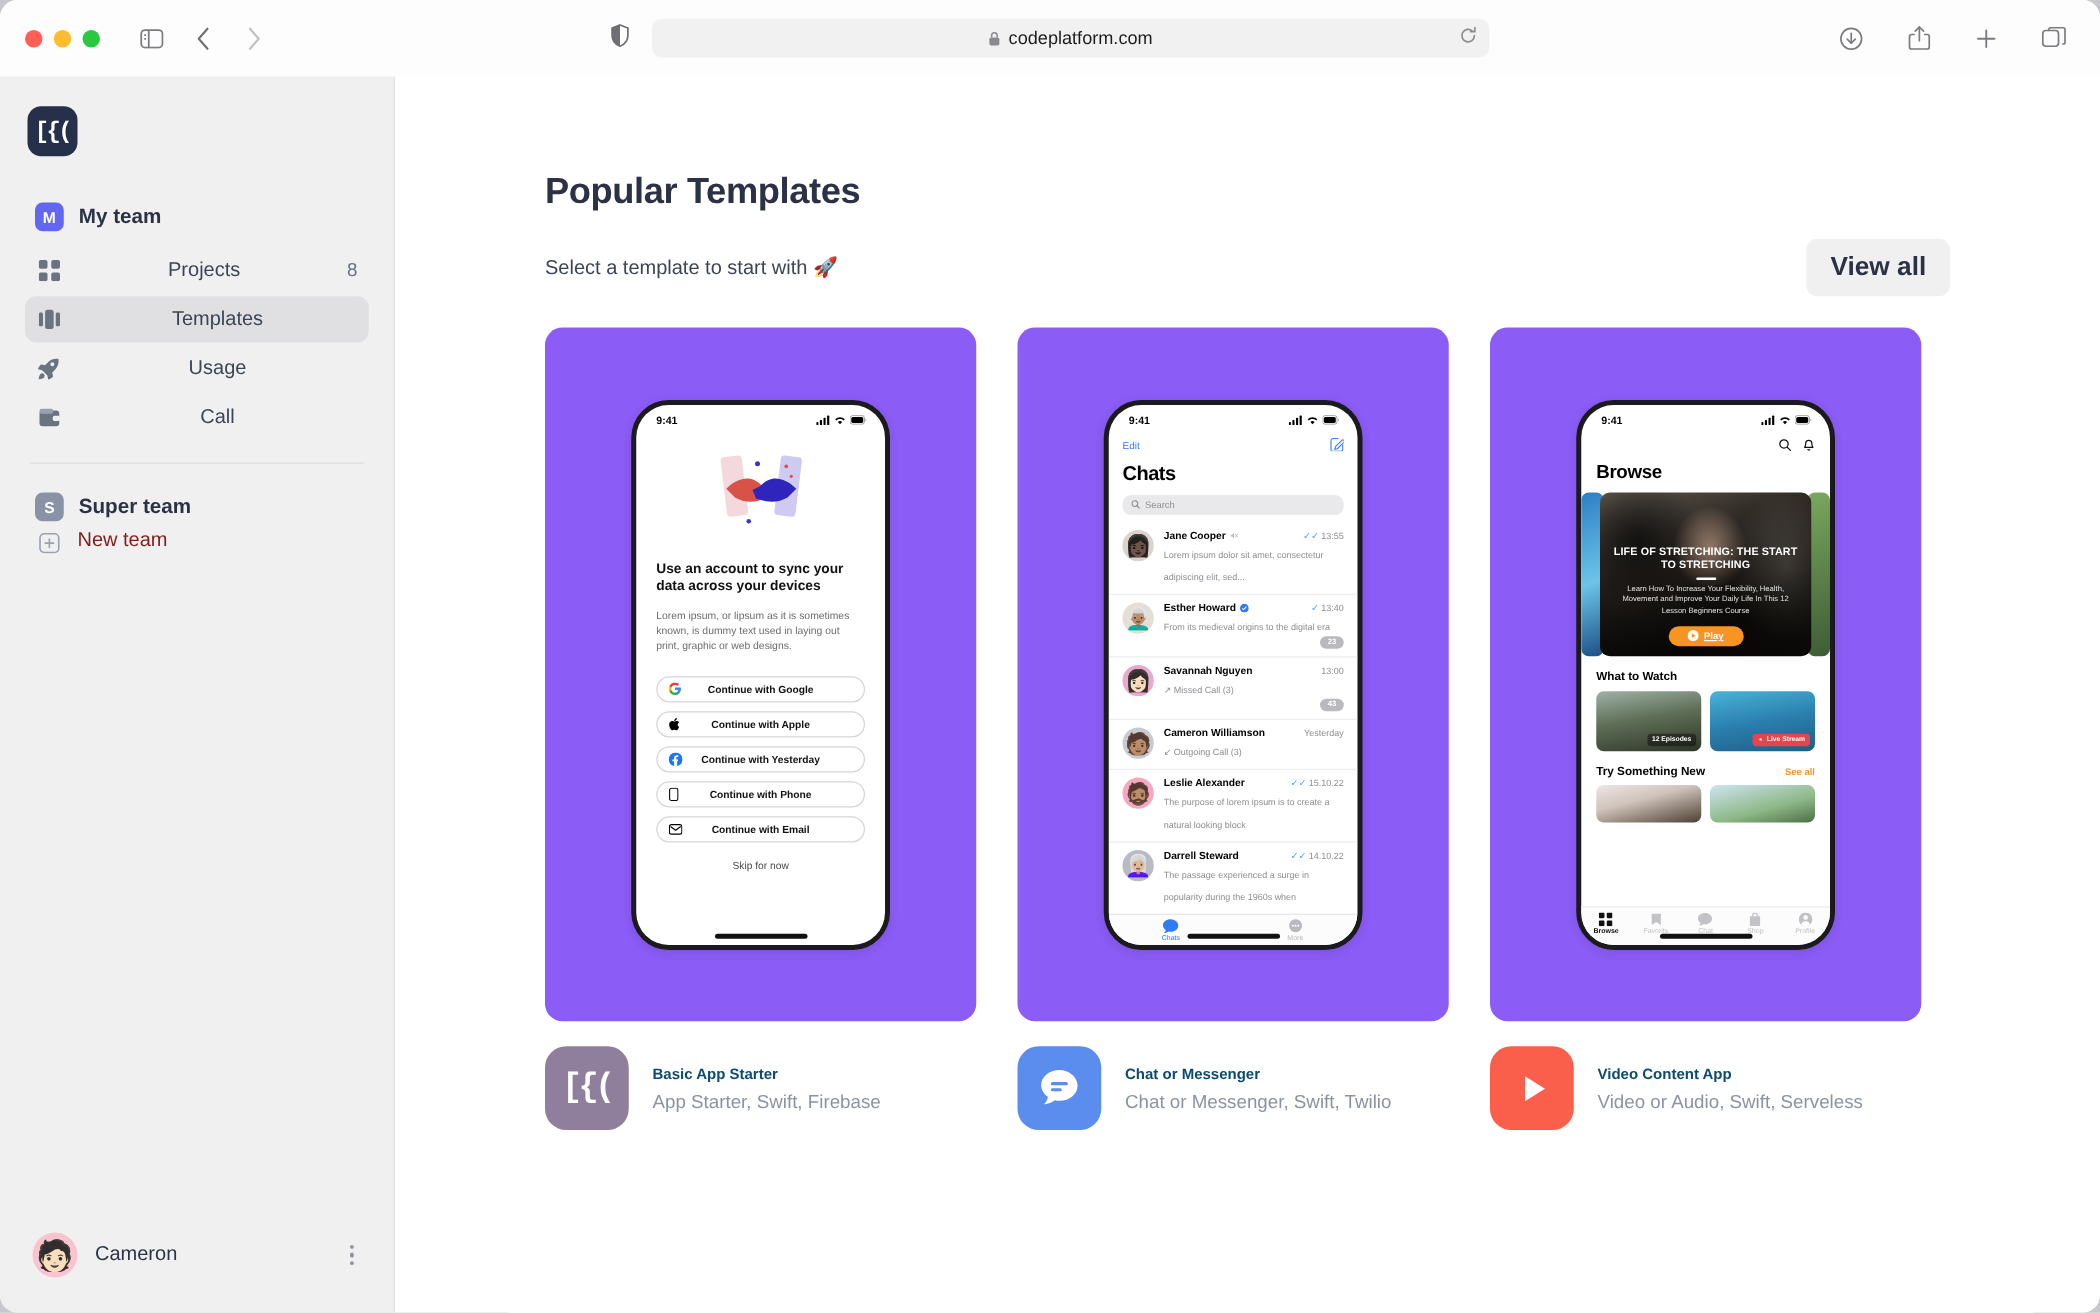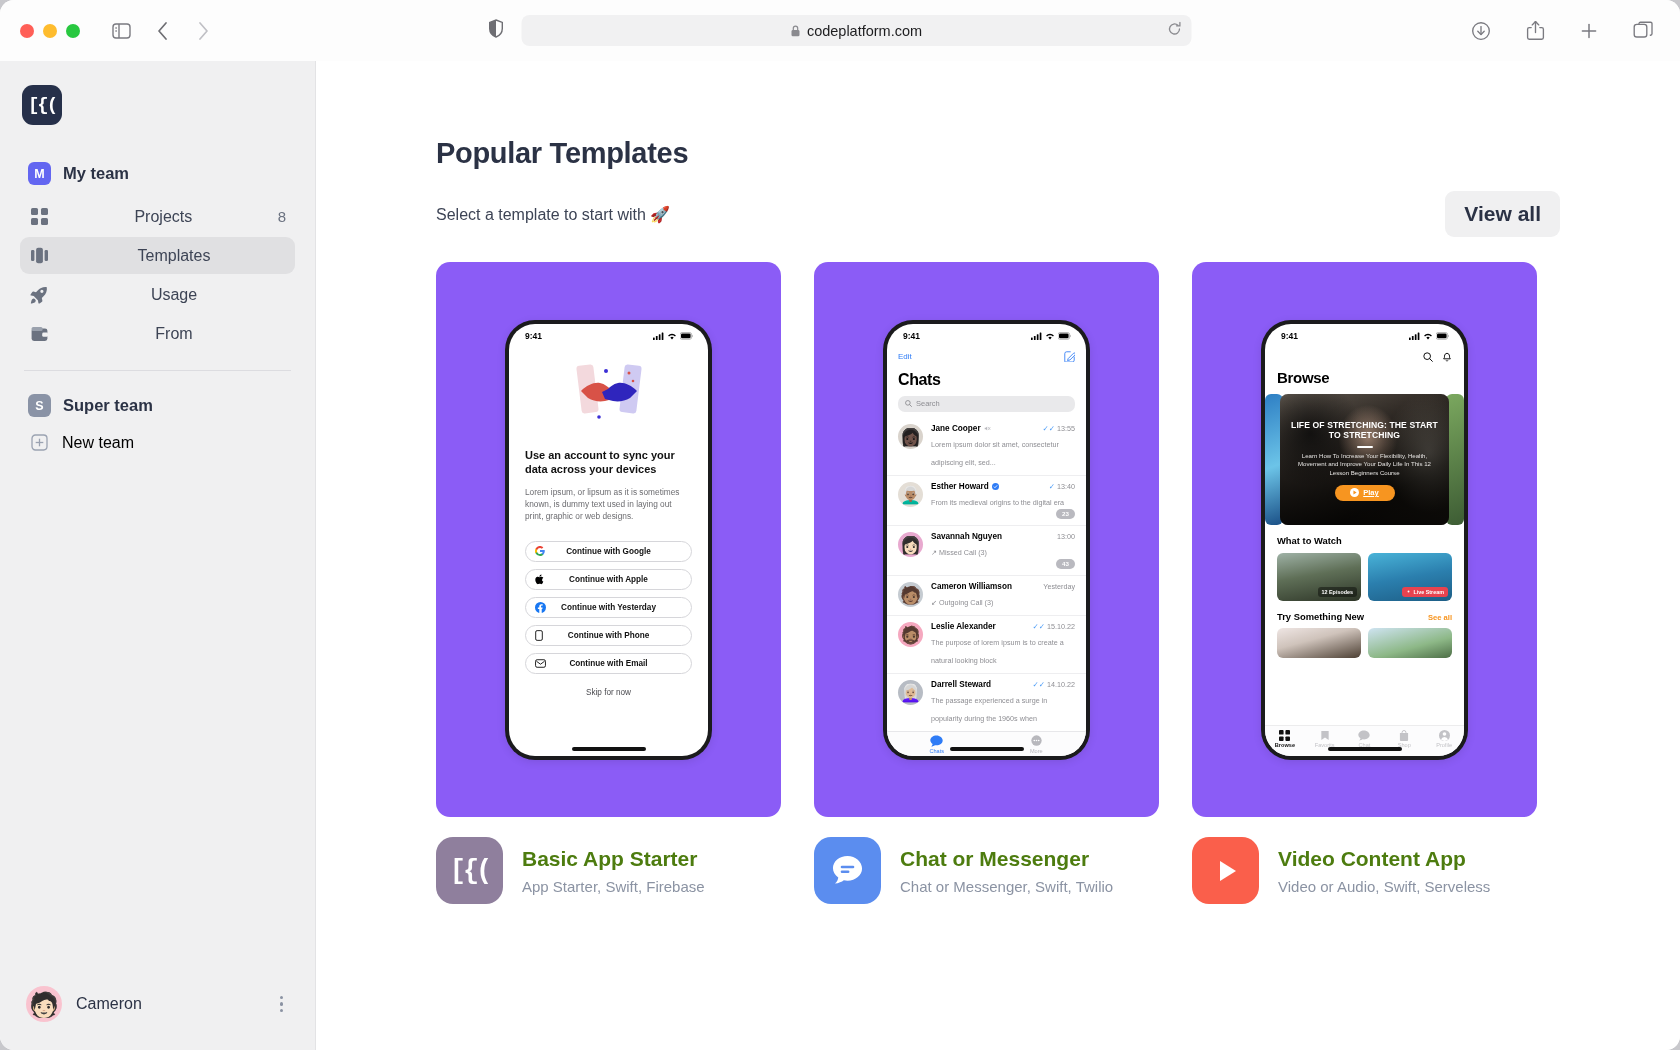--- a/index.html
+++ b/index.html
@@ -80,22 +80,22 @@
     border-radius: 9px; cursor: default; color: #3d4455;
   }
   .nav-item.active { background: #e0e0e2; }
   .nav-item .label { font-size: 16px; color: #3d4455; flex: 1; }
   .nav-item .count { font-size: 15px; color: #6b7280; }
   .nav-icn { width: 20px; height: 20px; display:flex; align-items:center; justify-content:center; color:#6b7280; }
 
   .divider { height: 1px; background: #dcdce0; margin: 18px 4px 16px; }
 
   .newteam {
-    display: flex; align-items: center; gap: 13px; height: 37px; padding: 0 9px;
-    color: #000000; font-size: 16px; cursor: default;
+    display: flex; align-items: flex-start; gap: 13px; height: 37px; padding: 0 9px;
+    color: #7f1d1d; font-size: 16px; cursor: default;
   }
 
   .sidebar-foot { margin-top: auto; padding-bottom: 22px; }
   .user-row { display: flex; align-items: center; gap: 14px; padding: 6px 6px; border-radius: 10px; }
   .avatar {
     width: 36px; height: 36px; border-radius: 50%; background: #f9c3cf;
     position: relative; overflow: hidden; flex-shrink: 0;
   }
   .avatar .face { position:absolute; left:50%; top:52%; transform:translate(-50%,-50%); font-size:24px; }
   .user-name { font-size: 16px; color: #2b3245; flex: 1; }
@@ -118,21 +118,21 @@
   .card { width: 345px; }
   .card-canvas {
     height: 555px; background: #8b5cf6; border-radius: 14px;
     display: flex; align-items: center; justify-content: center; overflow: hidden;
   }
   .card-meta { display: flex; align-items: center; gap: 19px; margin-top: 20px; }
   .card-icon {
     width: 67px; height: 67px; border-radius: 17px; flex-shrink: 0;
     display: flex; align-items: center; justify-content: center; color: #fff;
   }
-  .card-title { font-size: 21px; font-weight: 700; color: #4d7c0f; }
+  .card-title { font-size: 12px; font-weight: 700; color: #0c4a6e; }
   .card-sub { font-size: 15px; color: #8b93a3; margin-top: 7px; }
 
   
   .phone {
     width: 207px; height: 440px; background: #1b1b1d; border-radius: 30px;
     padding: 4px; position: relative; box-shadow: 0 2px 8px rgba(0,0,0,.1);
   }
   .screen {
     width: 100%; height: 100%; background: #fff; border-radius: 26px; overflow: hidden;
     position: relative; display: flex; flex-direction: column;
@@ -214,21 +214,21 @@
       radial-gradient(ellipse 34px 46px at 50% 70%, rgba(30,28,26,.95), rgba(30,28,26,0) 72%),
       radial-gradient(ellipse 70px 70px at 18% 30%, rgba(20,19,18,.9), rgba(20,19,18,0) 75%),
       radial-gradient(ellipse 60px 80px at 88% 45%, rgba(150,144,134,.55), rgba(150,144,134,0) 75%);
   }
   .hero-ov { position: absolute; inset: 0; background: linear-gradient(180deg, rgba(0,0,0,.1) 0%, rgba(0,0,0,.45) 55%, rgba(0,0,0,.72) 100%); }
   .hero-txt { position: absolute; left: 8px; right: 8px; bottom: 8px; text-align: center; }
   .hero-h { font-size: 8.6px; font-weight: 700; color: #fff; line-height: 1.22; letter-spacing: .1px; }
   .hero-rule { width: 16px; height: 2px; background: #fff; margin: 5px auto 4px; border-radius: 1px; }
   .hero-p { font-size: 6.1px; color: #e4e2e0; line-height: 1.4; }
   .play-btn {
-    margin: 7px auto 16px; background: #f79520; border-radius: 11px; height: 16px; width: 60px;
+    margin: 7px auto 0; background: #f79520; border-radius: 11px; height: 16px; width: 60px;
     display: flex; align-items: center; justify-content: center; gap: 4px;
     color: #fff; font-size: 7.6px; font-weight: 700; text-decoration: underline;
   }
   .p3-sec { font-size: 9.4px; font-weight: 700; color: #000; padding: 10px 12px 0; display:flex; align-items:baseline; }
   .p3-seeall { margin-left:auto; font-size: 7.6px; font-weight: 700; color: #f79520; }
   .thumbs { display: flex; gap: 7px; padding: 7px 12px 0; }
   .thumb { flex: 1; height: 48px; border-radius: 6px; position: relative; overflow: hidden; }
   .thumb.a { background: linear-gradient(170deg,#9fb2a6 0%,#5f6f57 45%,#2d3527 100%); }
   .thumb.b { background: linear-gradient(170deg,#49b3d8 0%,#2b7fae 50%,#1d5e86 100%); }
   .thumb-tag {
@@ -382,21 +382,21 @@
         </div>
 
         <div class="nav-item">
           <span class="nav-icn">
             <svg width="17" height="16" viewBox="0 0 17 16" fill="#6b7280">
                 <rect x="0.6" y="2.4" width="15.8" height="12.6" rx="2.4"></rect>
                 <rect x="0.6" y="1" width="11" height="4" rx="1.6" fill="#9aa1ad"></rect>
                 <rect x="11.2" y="6.6" width="5.8" height="4.2" rx="1.4" fill="#f0f0f1"></rect>
               </svg>
           </span>
-          <span class="label">From</span>
+          <span class="label">Call</span>
         </div>
       </div>
 
       <div class="divider"></div>
 
       <div class="team-row" style="margin-top:0">
         <span class="team-badge" style="background:#8a93a6">S</span>
         <span class="team-name">Super team</span>
       </div>
 

